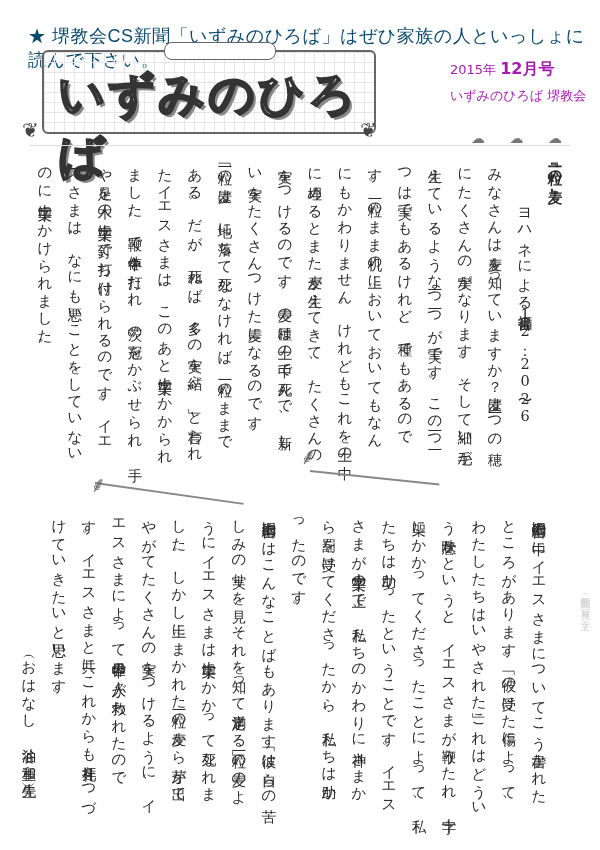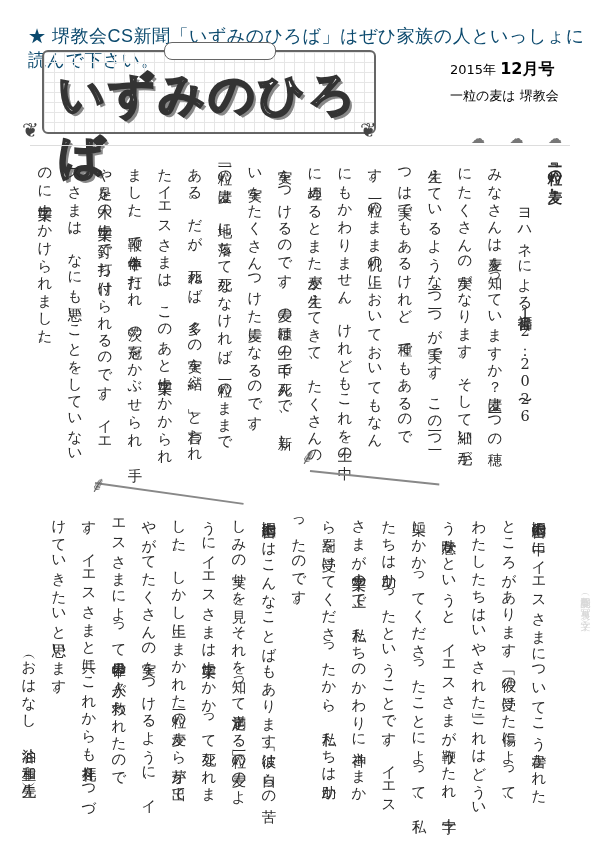--- a/index.html
+++ b/index.html
@@ -25,21 +25,21 @@
     }
     .banner .title {
       position: absolute; left: 14px; top: 12px; font-size: 46px; font-weight: bold;
       color: #fff; -webkit-text-stroke: 2px #333; letter-spacing: 3px;
       text-shadow: 3px 3px 0 #888;
       font-family: "DejaVu Sans", sans-serif;
     }
     .holly { position: absolute; font-size: 20px; color: #444; }
     .issue {
       position: absolute; left: 450px; top: 56px; width: 130px;
-      font-family: "DejaVu Sans", sans-serif; color: #000000;
+      font-family: "DejaVu Sans", sans-serif; color: #a21caf;
     }
     .issue div { font-size: 13px; line-height: 26px; white-space: nowrap; }
     .issue .month { font-weight: bold; font-size: 16px; }
     .sheep {
       position: absolute; top: 130px; right: 28px; font-size: 14px; color: #777;
       letter-spacing: 10px;
     }
     .rule { position: absolute; left: 30px; right: 30px; top: 145px; border-top: 1px solid #ddd; }
     .section {
       position: absolute; writing-mode: vertical-rl; font-size: 14.5px; line-height: 30px;
@@ -69,21 +69,21 @@
   <div class="title">いずみのひろば</div>
 </div>
 <span class="holly" style="left:22px;top:118px;">❦</span>
 <span class="holly" style="left:360px;top:118px;">❦</span>
 
 <div class="issue">
   <div>
     <span>2015年</span>
     <span class="month">12月号</span>
   </div>
-  <div>一粒の麦は 堺教会</div>
+  <div>いずみのひろば 堺教会</div>
 </div>
 <div class="sheep">☁ ☁ ☁</div>
 <div class="rule"></div>
 
 <div class="section top">
   <p>
     <span class="heading">『一粒の麦』</span>
     <span class="ref">ヨハネによる福音書12：20〜26</span>
   </p>
   <p>みなさんは麦を知っていますか？麦は一つの穂にたくさんの実がなります。そして細い毛が生えているような一つ一つが実です。この一つ一つは実でもあるけれど、種でもあるのです。一粒のまま机の上においておいてもなんにもかわりません。けれどもこれを土の中に埋めるとまた麦が生えてきて、たくさんの実をつけるのです。麦の種は土の中で死んで、新しい実をたくさんつけた麦になるのです。</p>

